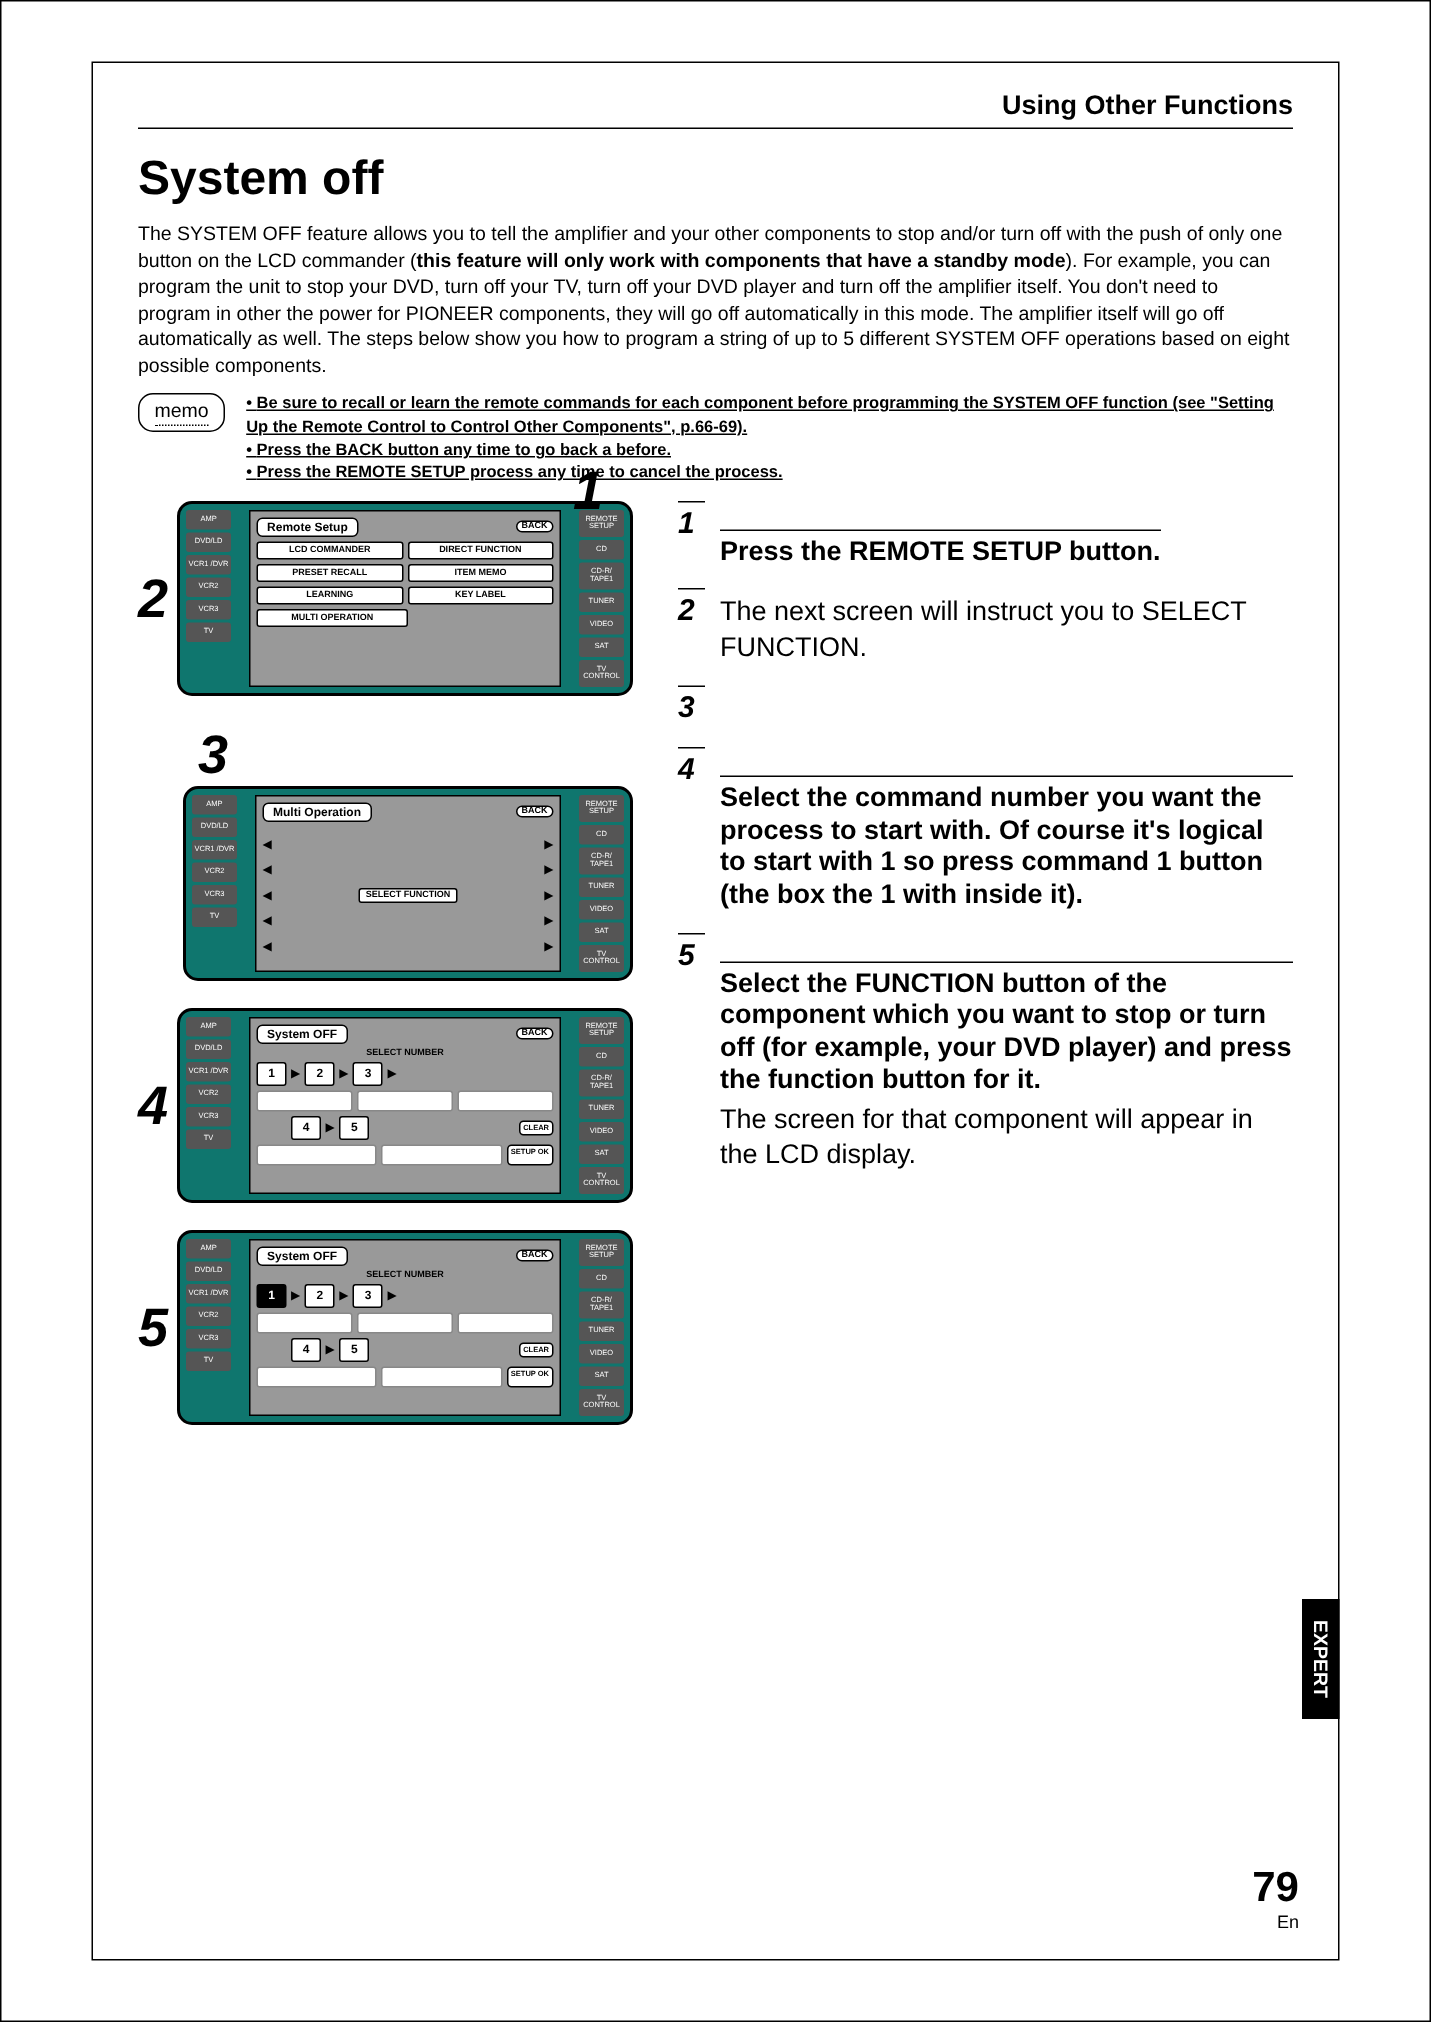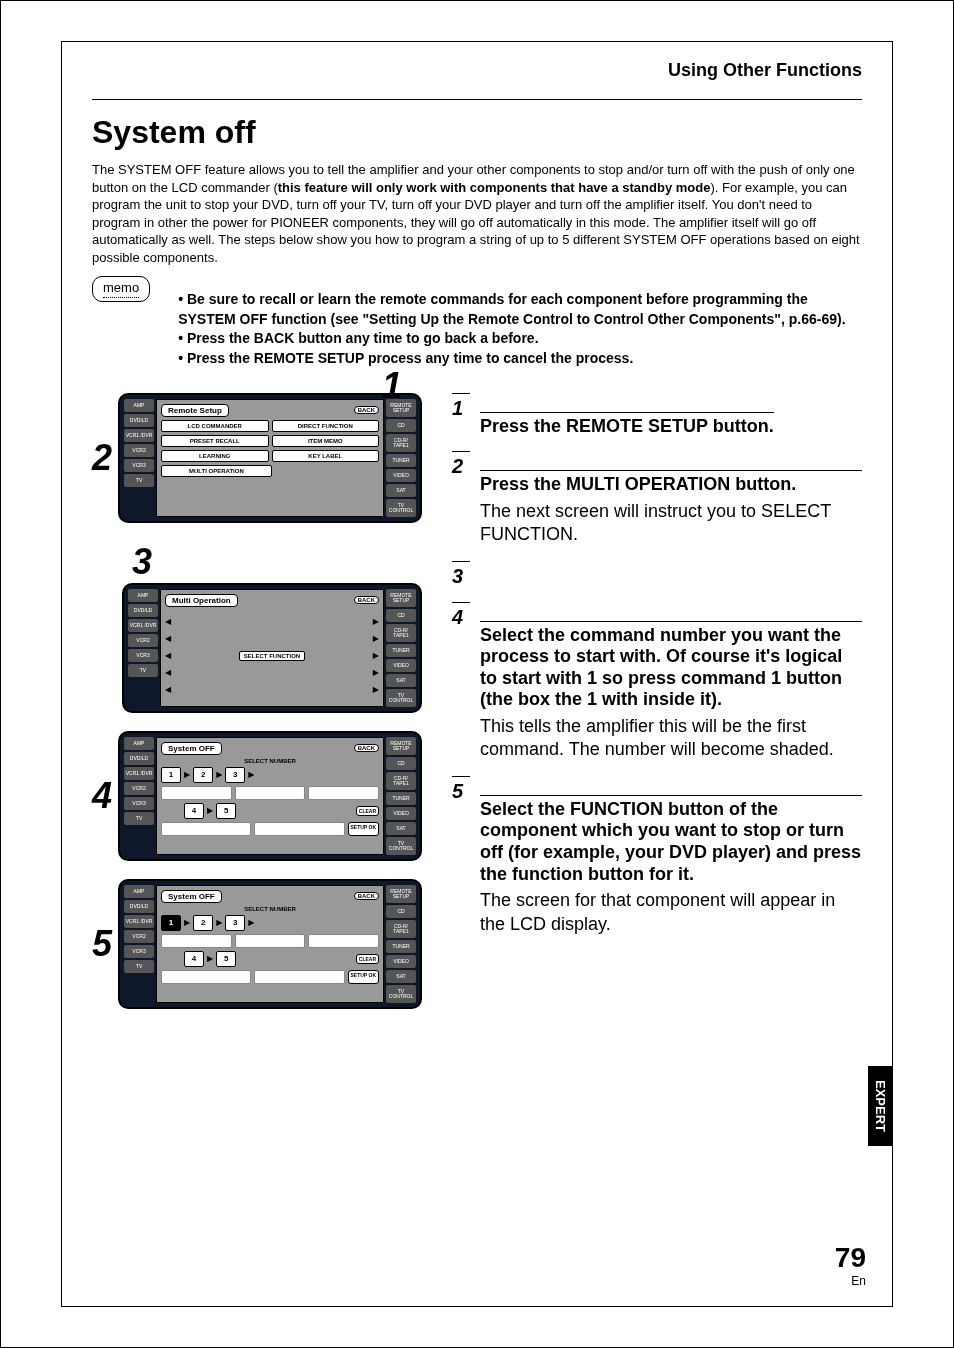--- a/index.html
+++ b/index.html
@@ -24,21 +24,21 @@
     height: 100%;
     box-sizing: border-box;
     padding: 18px 30px;
     position: relative;
   }
   .top-section-title {
     text-align: right;
     font-weight: bold;
     font-size: 18px;
     border-bottom: 1px solid #000;
-    padding-bottom: 18px;
+    padding-bottom: 4px;
     margin-bottom: 14px;
   }
   h1.sys-off {
     font-size: 32px;
     margin: 0 0 10px 0;
     font-weight: bold;
   }
   .intro {
     font-size: 13px;
     line-height: 1.35;
@@ -57,26 +57,27 @@
     font-size: 13px;
     position: relative;
   }
   .memo-badge:after {
     content:"";
     display:block;
     border-bottom:1px dotted #000;
     margin-top:2px;
   }
   .memo-list {
-    font-size: 14px;
+    font-size: 11px;
     font-weight: bold;
     line-height: 1.4;
     list-style: none;
     padding: 0;
-    margin: 14px;
+    margin: 0;
+    text-decoration: underline;
   }
   .memo-list li:before {
     content: "• ";
   }
   .columns {
     display: flex;
     gap: 30px;
   }
   .left-col {
     width: 330px;
@@ -114,22 +115,22 @@
   .step-body .step-desc {
     font-size: 18px;
     margin-top: 4px;
     line-height:1.3;
   }
   .remote {
     border: 2px solid #000;
     border-radius: 10px;
     padding: 4px;
     display: flex;
-    gap: 2px;
-    background:#0f172a;
+    gap: 12px;
+    background:#0f766e;
     font-size: 7px;
   }
   .side-col {
     width: 30px;
     display: flex;
     flex-direction: column;
     gap: 2px;
   }
   .side-btn {
     background: #555;
@@ -451,32 +452,30 @@
       <div class="right-col">
         <div class="step">
           <div class="step-num">1</div>
           <div class="step-body">
             <div class="step-head">Press the REMOTE SETUP button.</div>
           </div>
         </div>
         <div class="step">
           <div class="step-num">2</div>
           <div class="step-body">
-            <div class="step-head">Press the MULTI OPERATION button.</div>
             <div class="step-desc">The next screen will instruct you to SELECT FUNCTION.</div>
           </div>
         </div>
         <div class="step">
           <div class="step-num">3</div>
         </div>
         <div class="step">
           <div class="step-num">4</div>
           <div class="step-body">
             <div class="step-head">Select the command number you want the process to start with. Of course it's logical to start with 1 so press command 1 button (the box the 1 with inside it).</div>
-            <div class="step-desc">This tells the amplifier this will be the first command. The number will become shaded.</div>
           </div>
         </div>
         <div class="step">
           <div class="step-num">5</div>
           <div class="step-body">
             <div class="step-head">Select the FUNCTION button of the component which you want to stop or turn off (for example, your DVD player) and press the function button for it.</div>
             <div class="step-desc">The screen for that component will appear in the LCD display.</div>
           </div>
         </div>
       </div>

